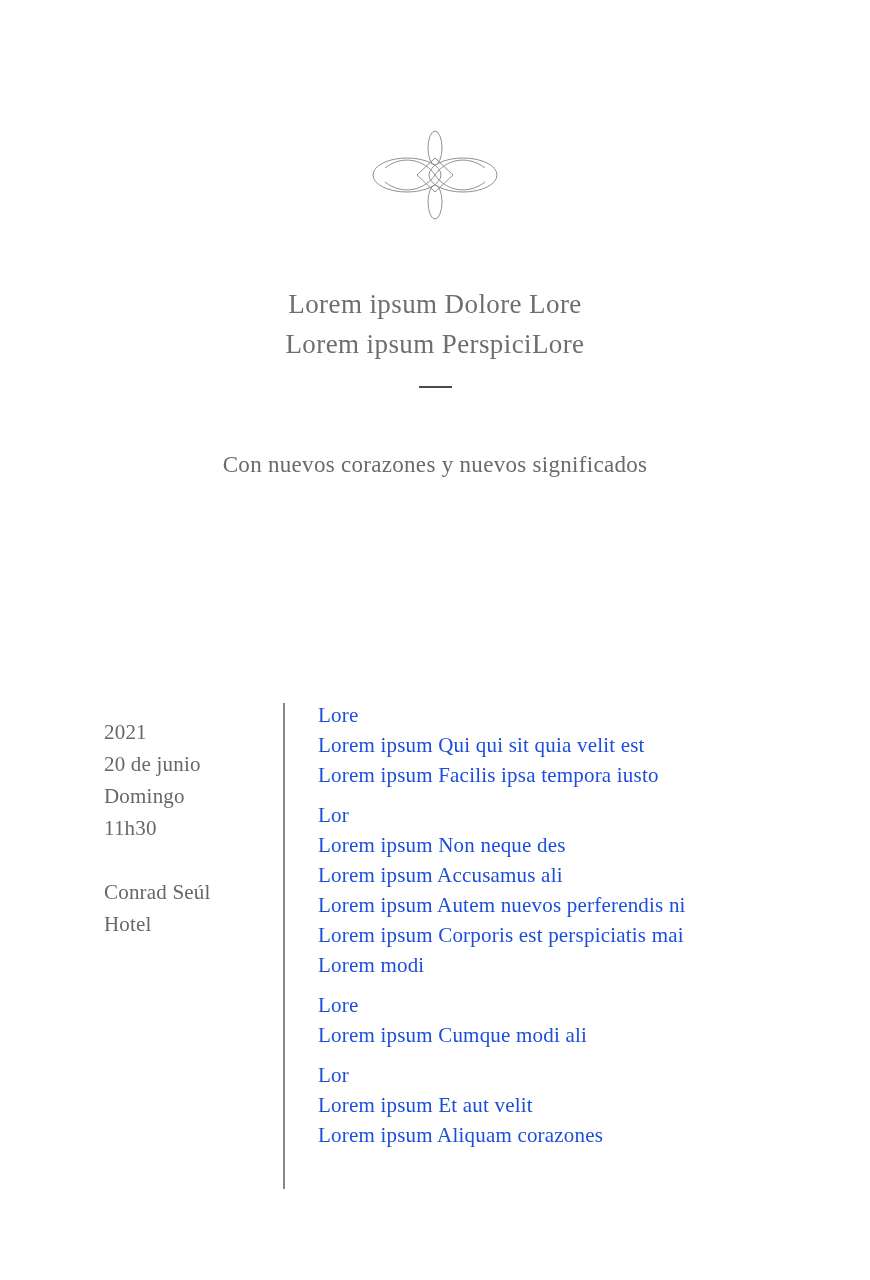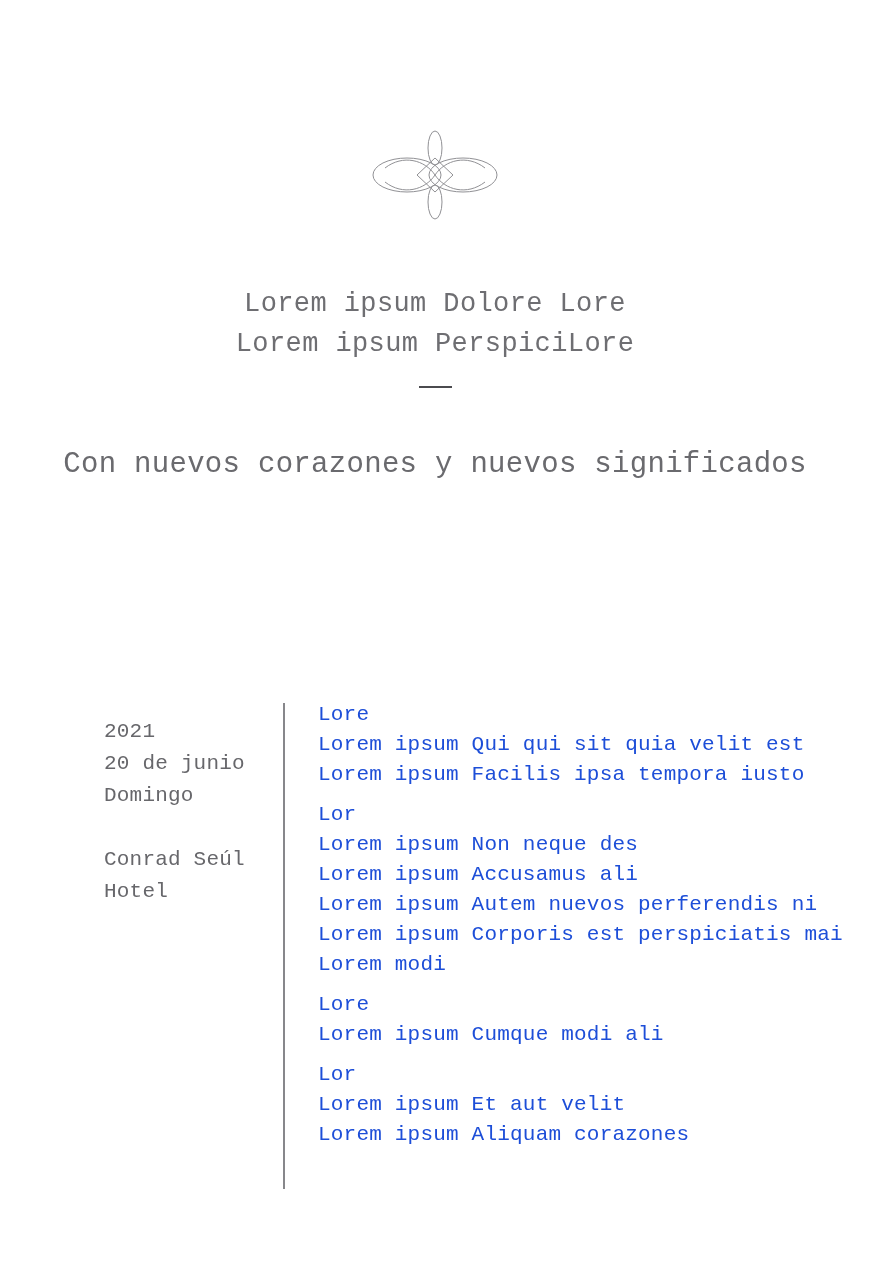--- a/index.html
+++ b/index.html
@@ -5,21 +5,21 @@
   html, body {
     margin: 0;
     padding: 0;
     background: #ffffff;
   }
   .page {
     position: relative;
     width: 870px;
     height: 1280px;
     background: #ffffff;
-    font-family: Liberation Mono, monospace;
+    font-family: Liberation Serif, serif;
     overflow: hidden;
   }
 
   
   .ornament-wrap {
     position: absolute;
     left: 0;
     top: 130px;
     width: 870px;
     display: flex;
@@ -61,21 +61,21 @@
 
   
   .verse-block {
     position: absolute;
     left: 0;
     top: 446px;
     width: 870px;
     text-align: center;
   }
   .verse-line {
-    font-size: 29px;
+    font-size: 23px;
     line-height: 38px;
     color: #6a6a6e;
     letter-spacing: 0.3px;
     white-space: pre;
   }
 
   
   .lower {
     position: absolute;
     left: 0;
@@ -153,20 +153,21 @@
   <div class="verse-block">
     <div class="verse-line">Con nuevos corazones y nuevos significados</div>
   </div>
 
   <div class="lower">
 
     <div class="meta-col">
       <div class="meta-line">2021</div>
       <div class="meta-line">20 de junio</div>
       <div class="meta-line">Domingo</div>
+      <div class="meta-line">11h30</div>
       <div class="meta-gap"></div>
       <div class="meta-line">Conrad Seúl</div>
       <div class="meta-line">Hotel</div>
     </div>
 
     <div class="divider"></div>
 
     <div class="program-col">
         <div class="program-group">
           <div class="program-head">Lore</div>

